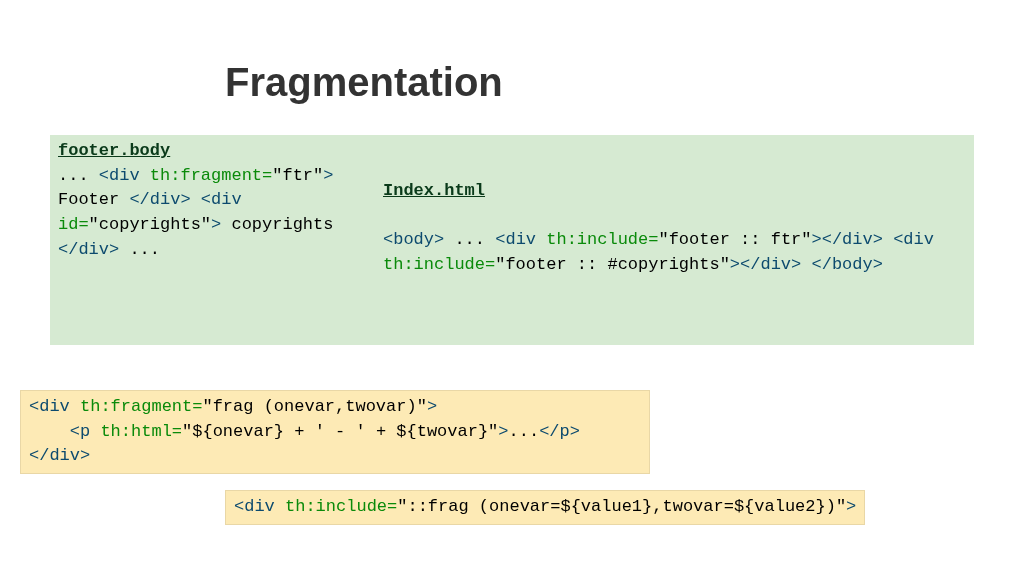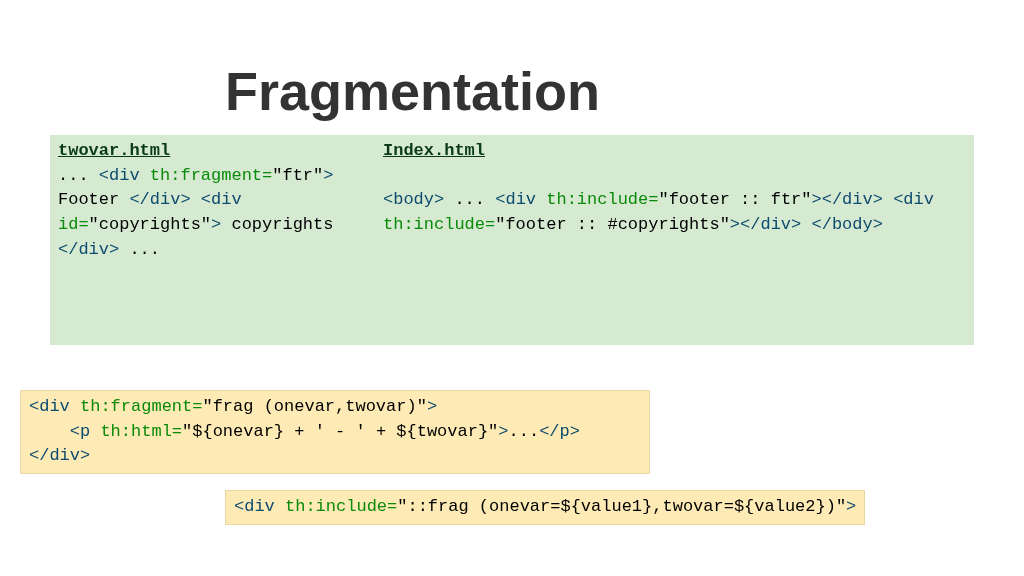--- a/index.html
+++ b/index.html
@@ -7,21 +7,21 @@
     font-family: "Trebuchet MS", Arial, sans-serif;
     background: #ffffff;
     width: 1024px;
     height: 576px;
     position: relative;
   }
   .title {
     position: absolute;
     top: 60px;
     left: 225px;
-    font-size: 54px;
+    font-size: 40px;
     font-weight: bold;
     color: #333333;
   }
   .code-box {
     font-family: "Courier New", Courier, monospace;
     font-size: 17px;
     line-height: 1.45;
     border: 1px solid rgba(0,0,0,0.08);
     padding: 4px 8px;
     white-space: pre;
@@ -35,21 +35,21 @@
     background: #d6ead2;
     font-family: "Courier New", Courier, monospace;
     font-size: 17px;
     line-height: 1.45;
     display: flex;
   }
   .green-col {
     padding: 4px 8px;
   }
   .green-col.left { width: 325px; }
-  .green-col.right { flex: 1; }
+  .green-col.right { flex: 1; margin-top: 40px; }
   .filename {
     font-weight: bold;
     text-decoration: underline;
     color: #0a3a1a;
   }
   .yellow1 {
     position: absolute;
     top: 390px;
     left: 20px;
     background: #fdeab5;
@@ -67,21 +67,21 @@
   .t-black { color: #000000; }
   .t-plain { color: #000000; font-weight: normal; }
 </style>
 </head>
 <body>
 
 <div class="title">Fragmentation</div>
 
 <div class="green-box">
   <div class="green-col left">
-    <div class="filename">twovar.html</div>
+    <div class="filename">footer.body</div>
 <span class="t-black">...</span>
 <span class="t-blue">&lt;div </span><span class="t-green">th:fragment=</span><span class="t-black">"ftr"</span><span class="t-blue">&gt;</span>
 <span class="t-plain">   Footer</span>
 <span class="t-blue">&lt;/div&gt;</span>
 <span class="t-blue">&lt;div </span><span class="t-green">id=</span><span class="t-black">"copyrights"</span><span class="t-blue">&gt;</span>
 <span class="t-plain"> copyrights</span>
 <span class="t-blue">&lt;/div&gt;</span>
 <span class="t-black">...</span></div>
   <div class="green-col right">
     <div class="filename">Index.html</div>

